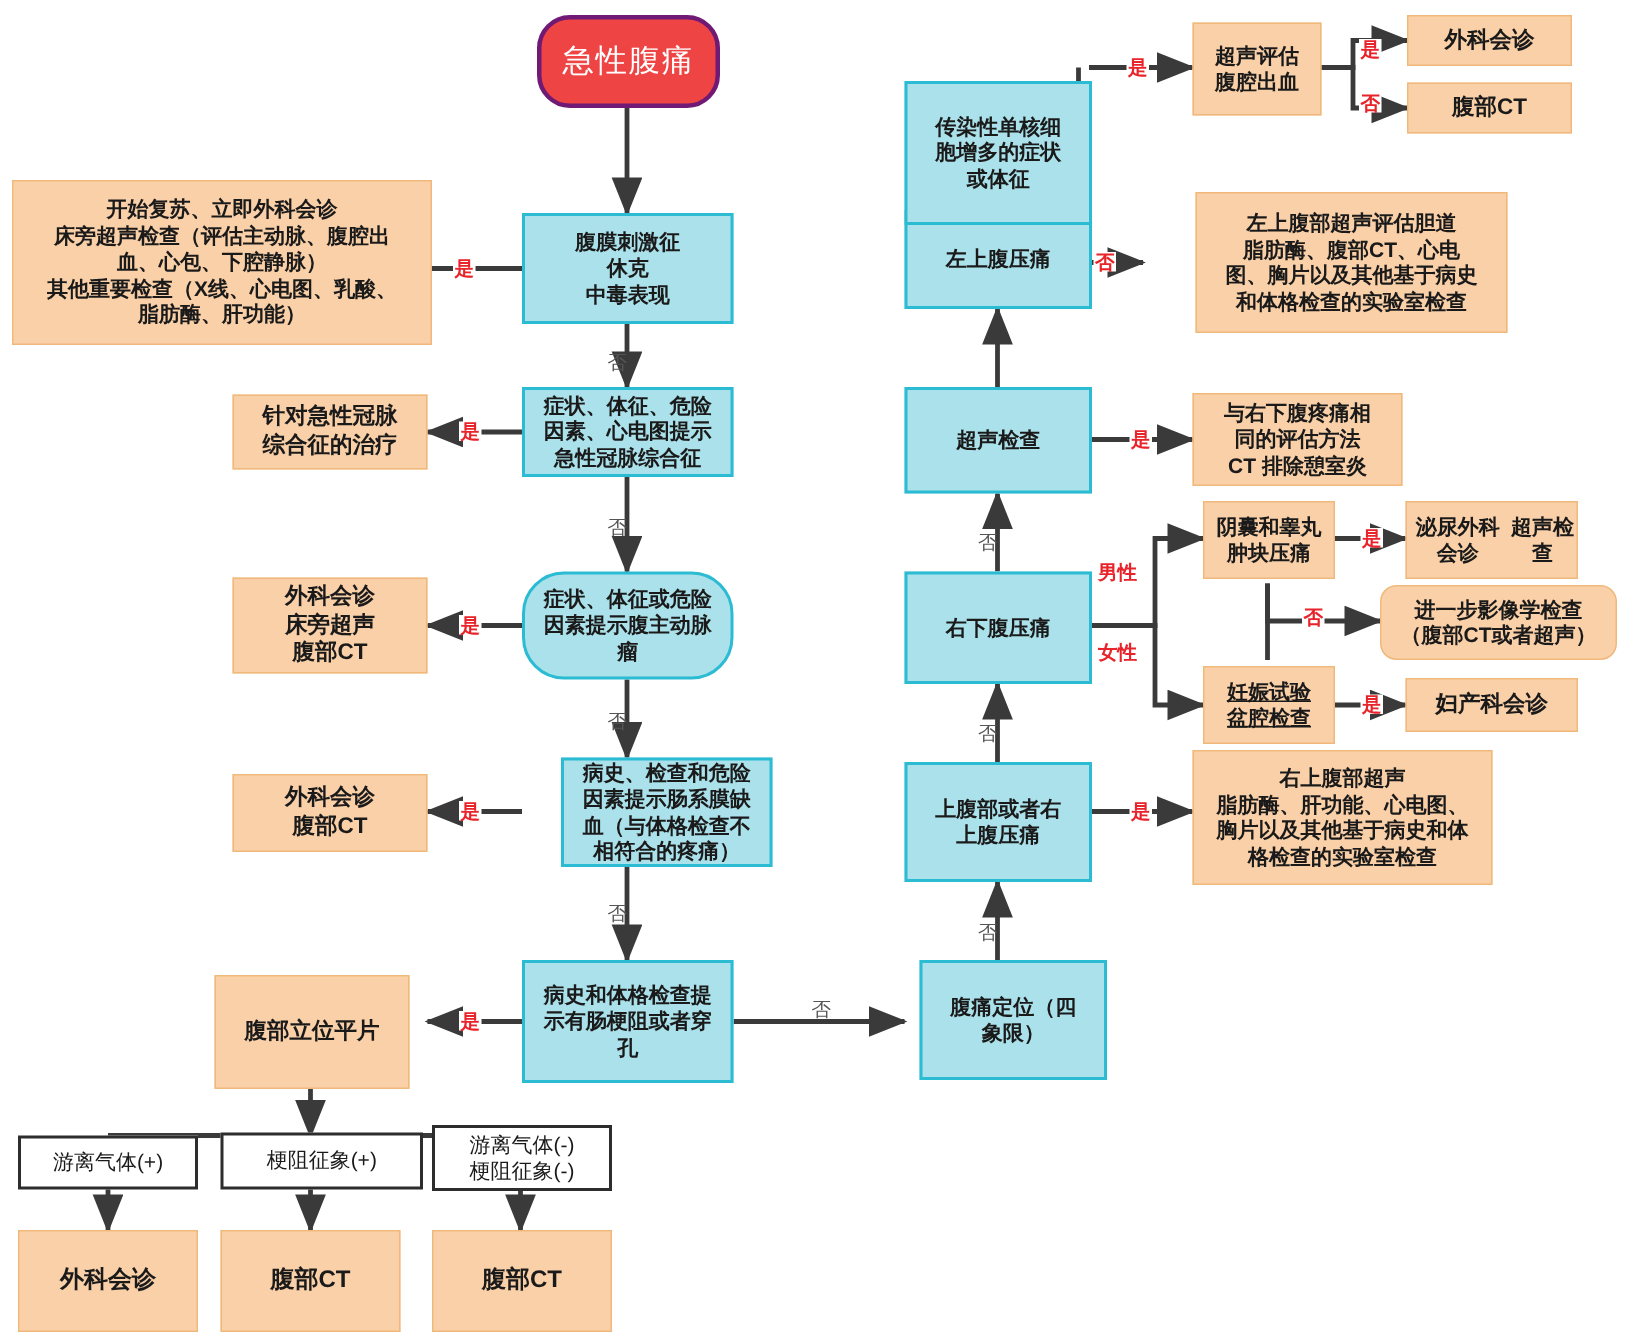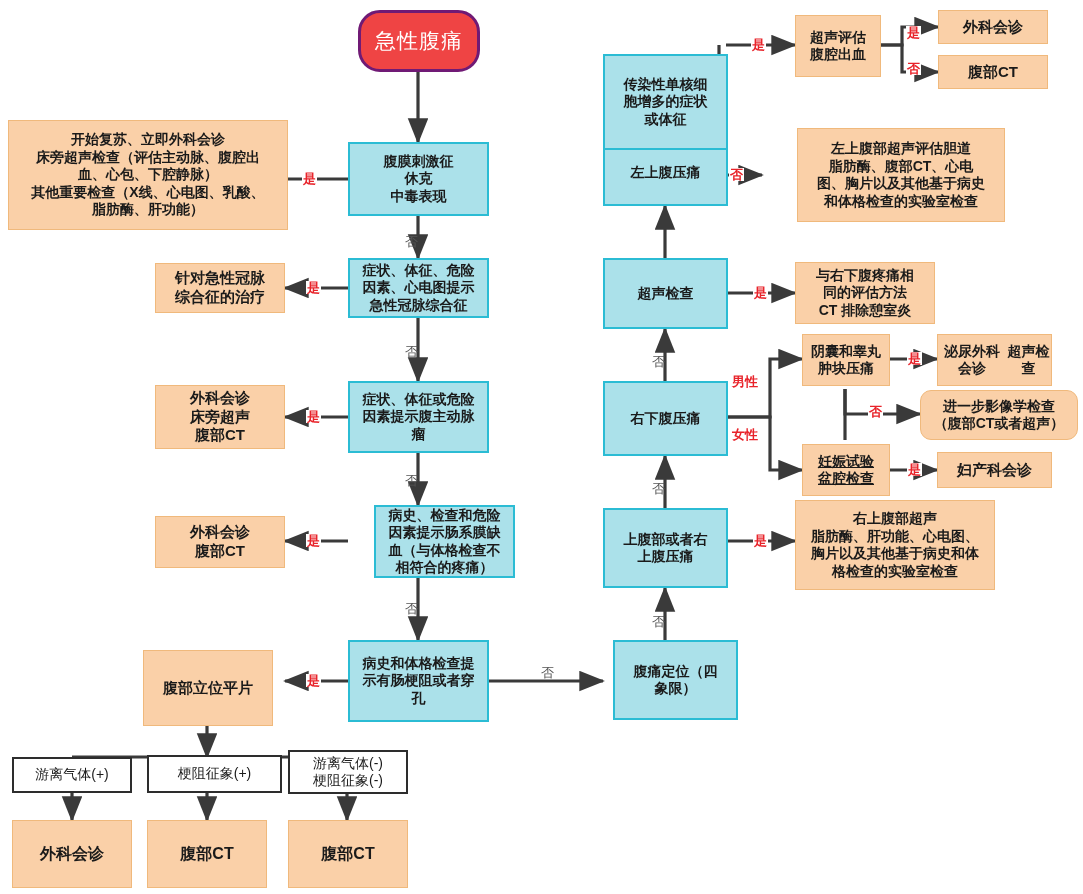--- a/index.html
+++ b/index.html
@@ -95,21 +95,21 @@
     <span>休克</span>
     <span>中毒表现</span>
   </div>
 
   <div class="node blue" style="left:348px;top:258px;width:141px;height:60px;font-size:14px;flex-direction:column;">
     <span>症状、体征、危险</span>
     <span>因素、心电图提示</span>
     <span>急性冠脉综合征</span>
   </div>
 
-  <div class="node blue" style="left:348px;top:381px;width:141px;height:72px;font-size:14px;flex-direction:column;">
+  <div class="node blue" style="left:348px;top:381px;width:141px;height:72px;font-size:14px;flex-direction:column;border-radius:28px;">
     <span>症状、体征或危险</span>
     <span>因素提示腹主动脉</span>
     <span>瘤</span>
   </div>
 
   <div class="node blue" style="left:348px;top:505px;width:141px;height:73px;font-size:14px;flex-direction:column;margin-left:26px;">
     <span>病史、检查和危险</span>
     <span>因素提示肠系膜缺</span>
     <span>血（与体格检查不</span>
     <span>相符合的疼痛）</span>

